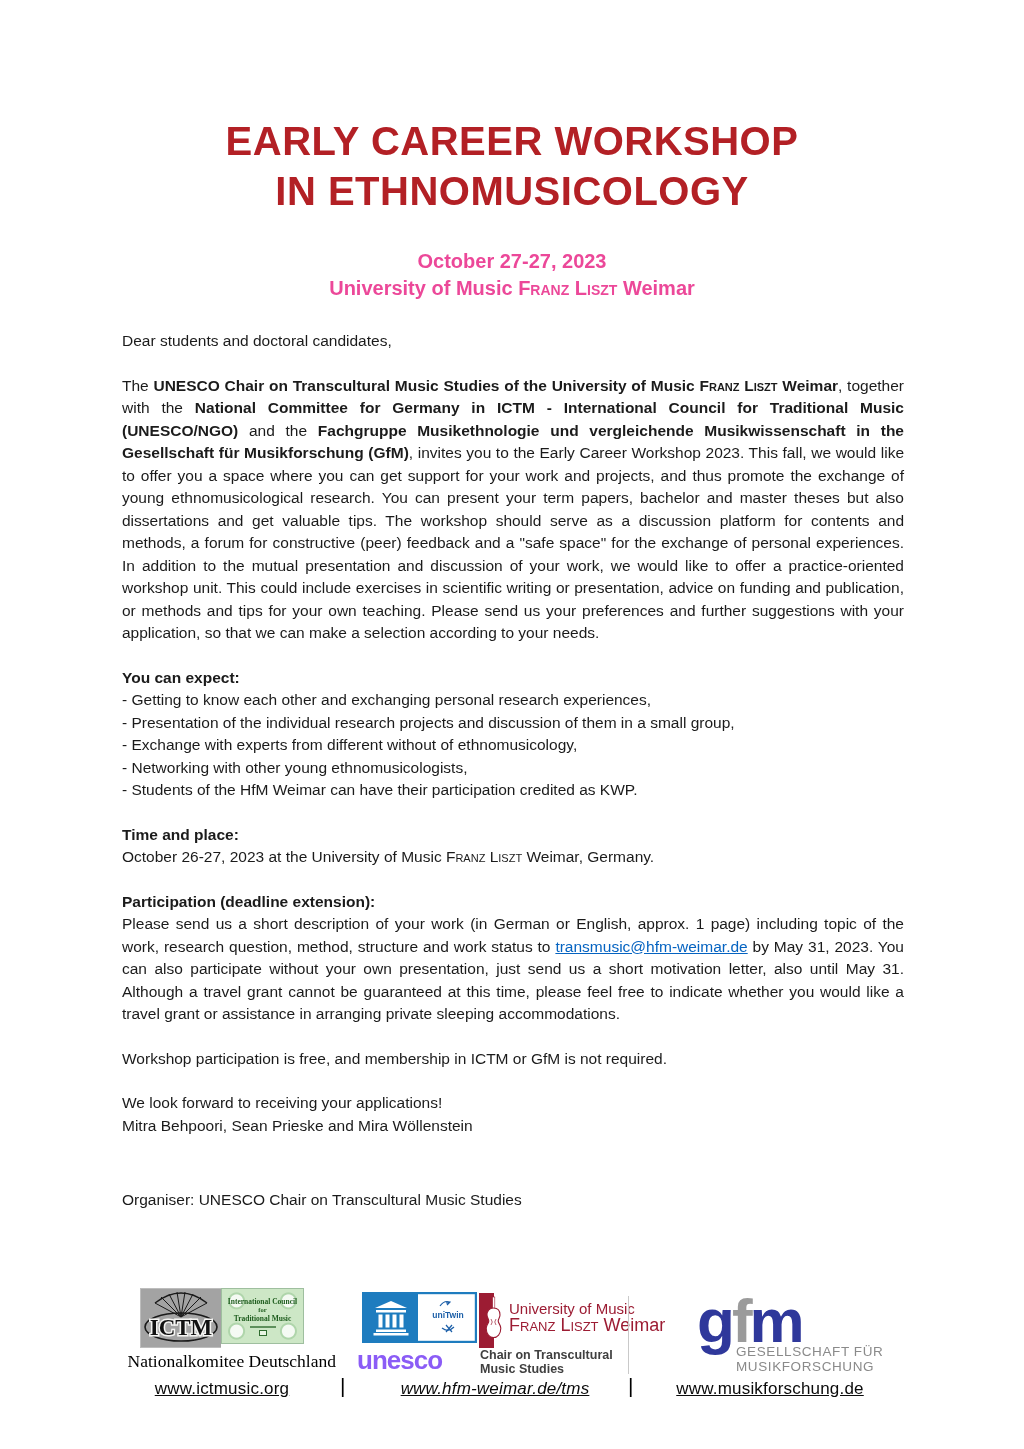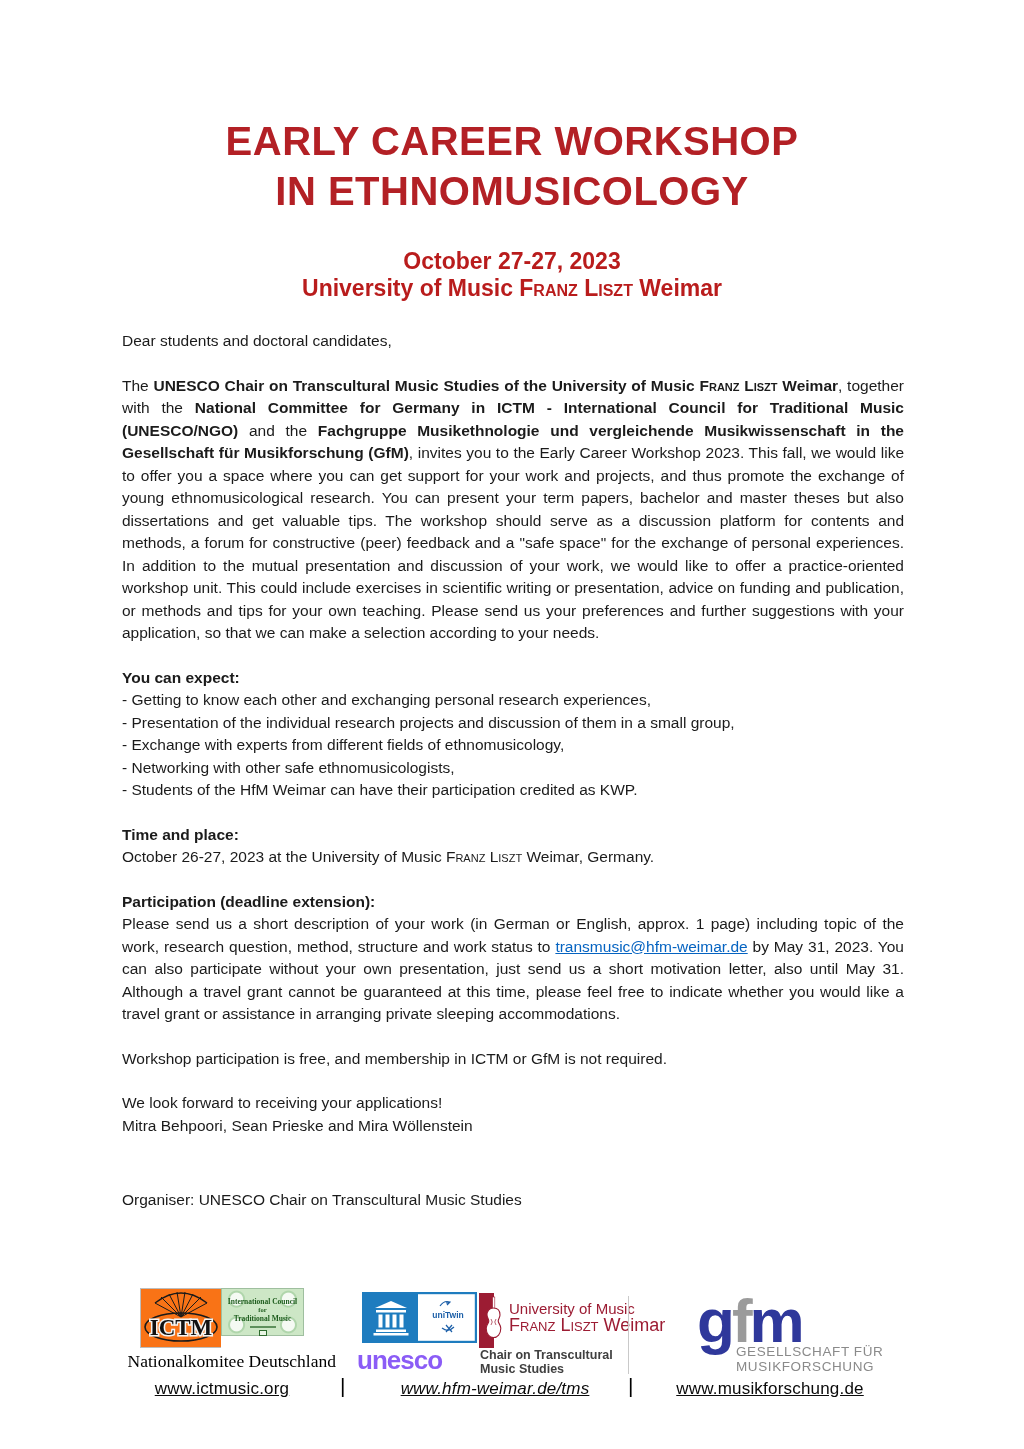--- a/index.html
+++ b/index.html
@@ -13,40 +13,40 @@
     color:#1b1b1b;
     overflow:hidden;
     padding-left:20px;
   }
   
   .hdr { position:absolute; top:116px; left:0; width:100%; text-align:center; }
   .hdr .title {
     color:#B32025; font-weight:bold; font-size:40px; line-height:50px; letter-spacing:0.5px;
   }
   .hdr .sub {
-    margin-top:32px; color:#b91c1c; font-weight:bold; font-size:23px; line-height:27px;
+    margin-top:32px; color:#ec4899; font-weight:bold; font-size:20px; line-height:27px;
   }
   
   .bodycol { position:absolute; left:122px; top:330px; width:782px; font-size:15.5px; line-height:22.5px; }
   .bodycol p { margin-bottom:22px; }
   .just { text-align:justify; }
   .b { font-weight:bold; }
   .sc { font-variant:small-caps; }
   a.lnk { color:#0563C1; text-decoration:underline; cursor:pointer; }
   .sect-head { font-weight:bold; }
   .list div { white-space:normal; }
   .gap { height:22px; }
   .organiser { margin-top:52px; }
   
   .abs { position:absolute; }
   
   .ictm-box { left:140px; top:1288px; width:164px; height:60px; display:flex; }
-  .ictm-left { width:81px; height:60px; background:#f97316; border:1px solid #bdbdbd; border-right:none; }
+  .ictm-left { width:81px; height:60px; background:#a3a3a3; border:1px solid #bdbdbd; border-right:none; }
   .ictm-right {
-    width:83px; height:48px; border:1px solid #9fbf9f; padding-top:8px;
+    width:83px; height:56px; border:1px solid #9fbf9f; padding-top:8px;
     background:
       radial-gradient(circle at 18% 22%, rgba(255,255,255,.8) 0 6px, rgba(120,180,120,.35) 7px 8px, transparent 9px),
       radial-gradient(circle at 82% 22%, rgba(255,255,255,.8) 0 6px, rgba(120,180,120,.35) 7px 8px, transparent 9px),
       radial-gradient(circle at 18% 78%, rgba(255,255,255,.8) 0 6px, rgba(120,180,120,.35) 7px 8px, transparent 9px),
       radial-gradient(circle at 82% 78%, rgba(255,255,255,.8) 0 6px, rgba(120,180,120,.35) 7px 8px, transparent 9px),
       #cde7c6;
     text-align:center; color:#1d5c1d;
     font-family:"Liberation Serif", serif; font-weight:bold;
   }
   .ictm-right .l1 { font-size:7.5px; line-height:9px; }
@@ -93,22 +93,22 @@
 
   <div class="bodycol">
     <p>Dear students and doctoral candidates,</p>
     <p class="just"><span>The </span><span class="b">UNESCO Chair on Transcultural Music Studies of the University of Music </span><span class="b sc">Franz Liszt</span><span class="b"> Weimar</span><span>, together with the </span><span class="b">National Committee for Germany in ICTM - International Council for Traditional Music (UNESCO/NGO)</span><span> and the </span><span class="b">Fachgruppe Musikethnologie und vergleichende Musikwissenschaft in the Gesellschaft für Musikforschung (GfM)</span><span>, invites you to the Early Career Workshop 2023. This fall, we would like to offer you a space where you can get support for your work and projects, and thus promote the exchange of young ethnomusicological research. You can present your term papers, bachelor and master theses but also dissertations and get valuable tips. The workshop should serve as a discussion platform for contents and methods, a forum for constructive (peer) feedback and a "safe space" for the exchange of personal experiences. In addition to the mutual presentation and discussion of your work, we would like to offer a practice-oriented workshop unit. This could include exercises in scientific writing or presentation, advice on funding and publication, or methods and tips for your own teaching. Please send us your preferences and further suggestions with your application, so that we can make a selection according to your needs.</span></p>
 
     <div>
       <div class="sect-head">You can expect:</div>
       <div class="list">
         <div>- Getting to know each other and exchanging personal research experiences,</div>
         <div>- Presentation of the individual research projects and discussion of them in a small group,</div>
-        <div>- Exchange with experts from different fields of ethnomusicology,</div>
-        <div>- Networking with other safe ethnomusicologists,</div>
+        <div>- Exchange with experts from different without of ethnomusicology,</div>
+        <div>- Networking with other young ethnomusicologists,</div>
         <div>- Students of the HfM Weimar can have their participation credited as KWP.</div>
       </div>
     </div>
     <div class="gap"></div>
 
     <div>
       <div class="sect-head">Time and place:</div>
       <div><span>October 26-27, 2023 at the University of Music </span><span class="sc">Franz Liszt</span><span> Weimar, Germany.</span></div>
     </div>
     <div class="gap"></div>

